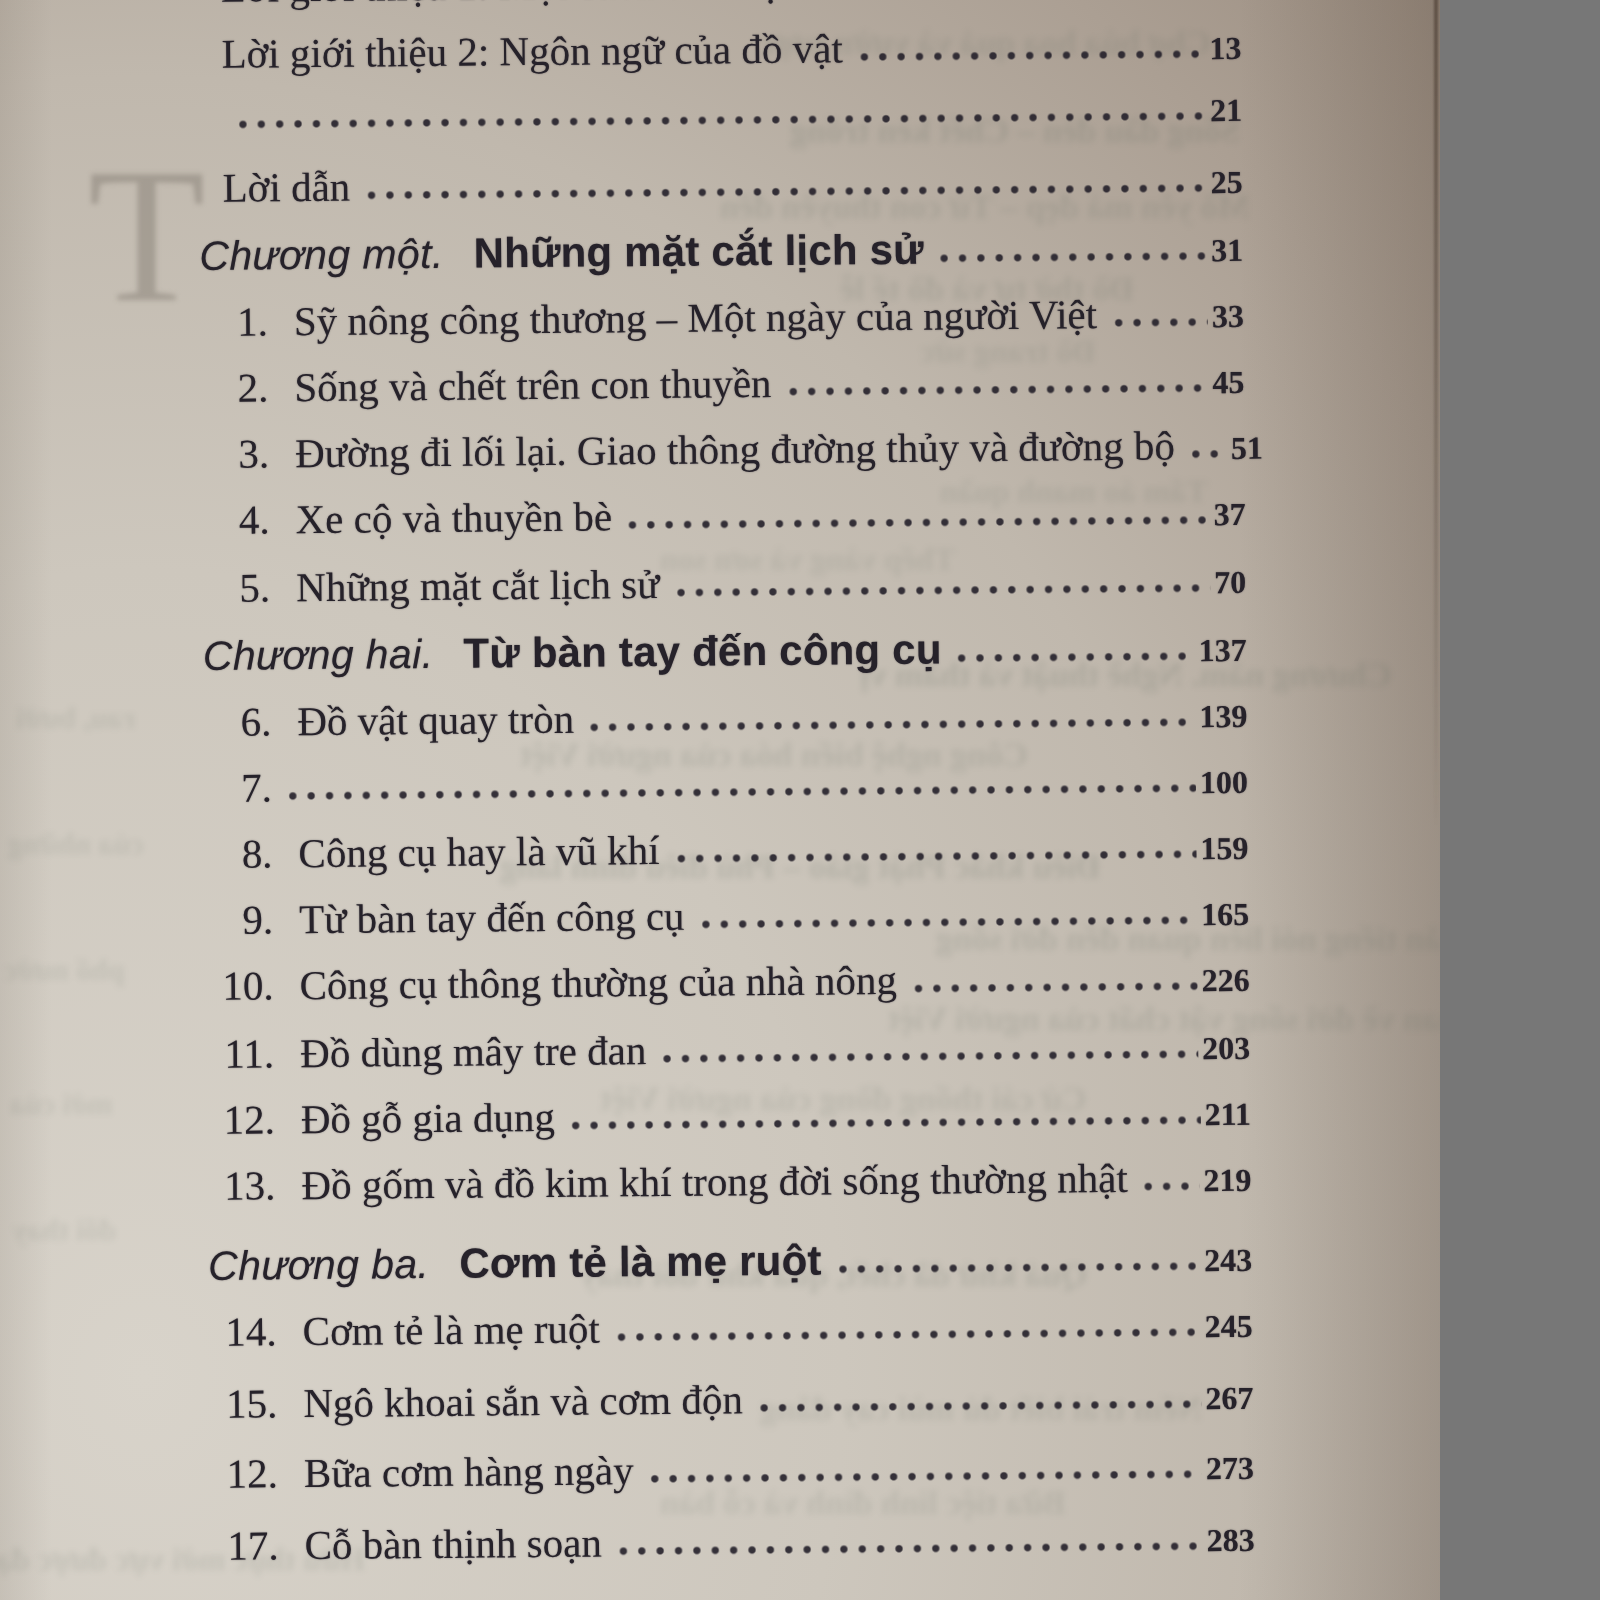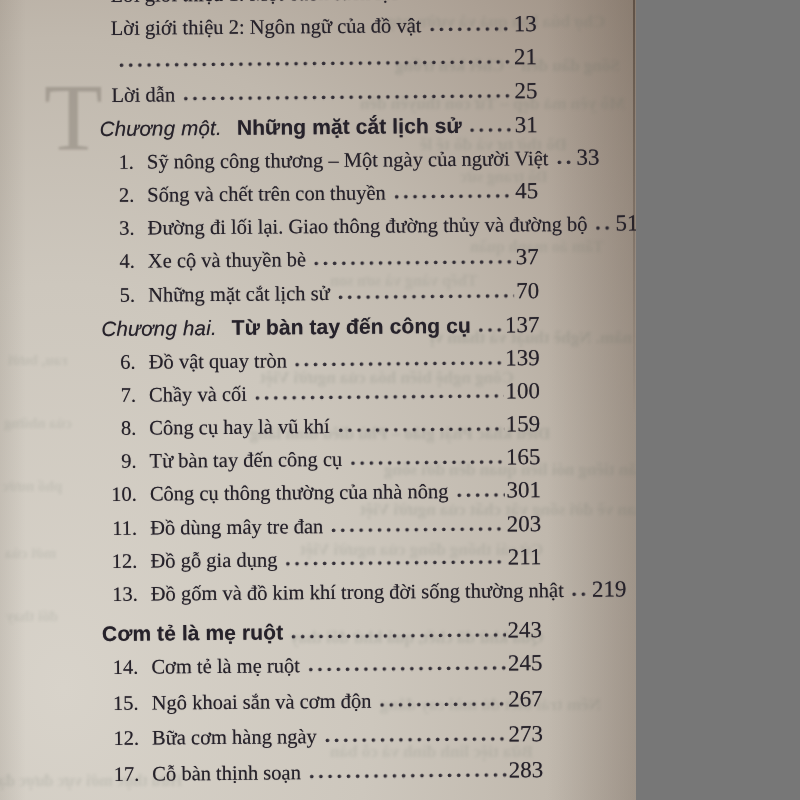--- a/index.html
+++ b/index.html
@@ -1,18 +1,18 @@
 <!DOCTYPE html>
 <html><head>
 <meta charset="utf-8">
 <style>
   html,body{margin:0;padding:0;background:#777;}
   .photo{
     position:relative;
-    width:636px;height:800px;
+    width:720px;height:800px;
     overflow:hidden;
     background:
       linear-gradient(to right, rgba(70,58,46,0.10) 0px, rgba(70,58,46,0) 26px),
       linear-gradient(to right, rgba(64,50,40,0) 86%, rgba(64,50,40,0.10) 93%, rgba(64,50,40,0.20) 100%),
       radial-gradient(135% 140% at 10% 86%,
         #d8d3ca 0%, #cdc7bd 36%, #c0b8ad 58%, #ab9f93 78%, #998b7e 93%, #92857a 100%);
     font-family:"Liberation Serif", serif;
     color:#26222a;
   }
   .page-edge-line{
@@ -66,21 +66,21 @@
     font-family:"Liberation Sans", sans-serif;
     font-weight:bold; font-size:21px; letter-spacing:0.1px;
   }
   .leader{
     flex:1 1 auto; min-width:18px; height:5px;
     margin-left:8px; margin-right:2px;
     background-image:radial-gradient(circle at 2.4px 2.4px, rgba(36,32,42,0.9) 1.45px, rgba(36,32,42,0) 2.2px);
     background-size:9.2px 5px; background-repeat:repeat-x;
     background-position:left bottom;
   }
-  .p{font-size:23px; flex:none;}
+  .p{font-size:16px; flex:none;font-weight:bold;}
 </style>
 </head>
 <body>
 
 <div class="photo">
 
   <div class="bleed-layer" id="bleed">
     <div class="bleed-dropcap">T</div>
   <span class="bleed" style="top: 12px; left: 380px; font-size: 17px; opacity: 0.16;">Chợ búa hoa quả và vườn tược</span>
       <span class="bleed" style="top: 56px; left: 395px; font-size: 17px; opacity: 0.19;">Sống dầu đèn – Chết kèn trống</span>
@@ -169,61 +169,61 @@
     <span class="p">137</span>
   </div>
       <div class="row item">
     <span class="num">6.</span>
     <span class="t">Đồ vật quay tròn</span>
     <span class="leader"></span>
     <span class="p">139</span>
   </div>
       <div class="row item">
     <span class="num">7.</span>
-    <span class="t">Chầy và cối</span>
     <span class="leader"></span>
     <span class="p">100</span>
   </div>
       <div class="row item">
     <span class="num">8.</span>
     <span class="t">Công cụ hay là vũ khí</span>
     <span class="leader"></span>
     <span class="p">159</span>
   </div>
       <div class="row item">
     <span class="num">9.</span>
     <span class="t">Từ bàn tay đến công cụ</span>
     <span class="leader"></span>
     <span class="p">165</span>
   </div>
       <div class="row item">
     <span class="num">10.</span>
     <span class="t">Công cụ thông thường của nhà nông</span>
     <span class="leader"></span>
-    <span class="p">301</span>
+    <span class="p">226</span>
   </div>
       <div class="row item">
     <span class="num">11.</span>
     <span class="t">Đồ dùng mây tre đan</span>
     <span class="leader"></span>
     <span class="p">203</span>
   </div>
       <div class="row item">
     <span class="num">12.</span>
     <span class="t">Đồ gỗ gia dụng</span>
     <span class="leader"></span>
     <span class="p">211</span>
   </div>
       <div class="row item">
     <span class="num">13.</span>
     <span class="t">Đồ gốm và đồ kim khí trong đời sống thường nhật</span>
     <span class="leader"></span>
     <span class="p">219</span>
   </div>
       <div class="row chapter">
+    <span class="chlabel">Chương ba.</span>
     <span class="chtitle">Cơm tẻ là mẹ ruột</span>
     <span class="leader"></span>
     <span class="p">243</span>
   </div>
       <div class="row item">
     <span class="num">14.</span>
     <span class="t">Cơm tẻ là mẹ ruột</span>
     <span class="leader"></span>
     <span class="p">245</span>
   </div>

